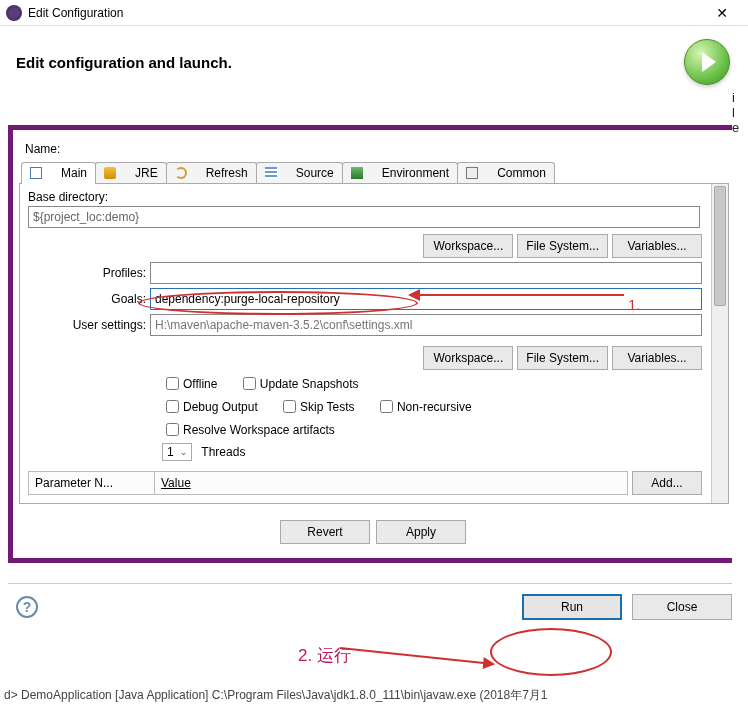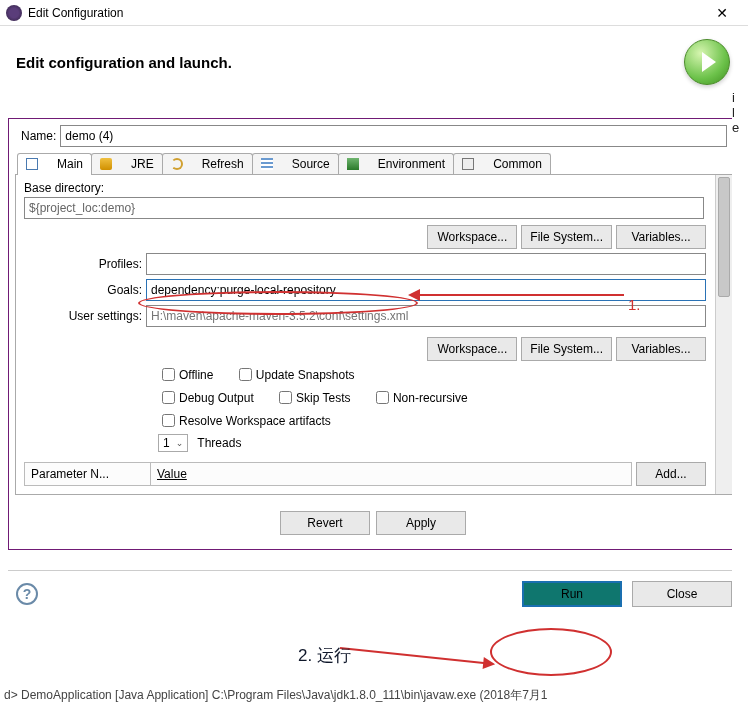--- a/index.html
+++ b/index.html
@@ -7,42 +7,42 @@
 .titlebar { height: 26px; display: flex; align-items: center; padding: 0 6px; border-bottom: 1px solid #ddd; }
 .titlebar .icon { width: 16px; height: 16px; background: radial-gradient(circle at 50% 50%, #5a3d7a 40%, #2d1f3d 100%); border-radius: 50%; margin-right: 6px; position: relative; }
 .titlebar .close { margin-left: auto; width: 40px; height: 26px; display: flex; align-items: center; justify-content: center; font-size: 14px; cursor: default; }
 .banner { height: 72px; padding: 12px 16px; display: flex; align-items: center; position: relative; }
 .banner-title { font-weight: bold; font-size: 15px; }
 .run-big { position: absolute; right: 18px; top: 50%; transform: translateY(-50%); width: 46px; height: 46px; border-radius: 50%; background: radial-gradient(circle at 35% 30%, #d6f5b0, #6cc24a 60%, #3e8e1f); border: 1px solid #4a8a2a; display: flex; align-items: center; justify-content: center; box-shadow: 0 2px 4px rgba(0,0,0,.2); }
 .run-big::before { content: ""; border-left: 14px solid #fff; border-top: 10px solid transparent; border-bottom: 10px solid transparent; margin-left: 4px; }
 .banner-curve { position: absolute; right: 0; top: 0; width: 120px; height: 72px; overflow: hidden; z-index: -1; }
 .banner-curve::before { content: ""; position: absolute; right: -30px; top: -30px; width: 180px; height: 120px; border: 8px solid #e8e8f0; border-radius: 50%; }
 .content { padding: 0 8px; }
-.outer { border: 1px solid #701a75; padding: 2px 6px 10px 6px; margin-top: 20px; }
+.outer { border: 5px solid #701a75; padding: 8px 6px 10px 6px; margin-top: 27px; }
 .name-row { display: flex; align-items: center; padding: 4px 6px 6px 6px; }
 .name-row label { margin-right: 4px; }
 .name-row input { flex: 1; border: 1px solid #888; padding: 3px 4px; }
 .tabs { display: flex; border-bottom: 1px solid #aaa; padding-left: 2px; }
 .tab { display: flex; align-items: center; gap: 19px; padding: 3px 8px; border: 1px solid #aaa; border-bottom: none; background: #f4f4f4; margin-right: -1px; border-radius: 3px 3px 0 0; cursor: default; position: relative; justify-content: space-between; }
 .tab.active { background: #fff; z-index: 1; padding-bottom: 4px; margin-bottom: -1px; }
 .tab .ticon { width: 12px; height: 12px; display: inline-block; }
 .ticon-sheet { background: #fff; border: 1px solid #4a7ab0; }
 .ticon-jre { background: linear-gradient(#f0c040,#d09000); border-radius: 2px; }
 .ticon-refresh { border: 2px solid #d0a030; border-radius: 50%; border-left-color: transparent; }
 .ticon-source { background: repeating-linear-gradient(#6a9ad0, #6a9ad0 2px, #fff 2px, #fff 4px); }
 .ticon-env { background: linear-gradient(#6fb56f, #2a7a2a); }
 .ticon-common { border: 1px solid #777; background: #eee; }
 .pane { border: 1px solid #aaa; border-top: none; padding: 6px 8px 8px 8px; position: relative; }
 .pane::after { content: ""; position: absolute; right: 0; top: 0; bottom: 0; width: 16px; background: #efefef; border-left: 1px solid #ccc; }
 .scrollthumb { position: absolute; right: 2px; top: 2px; width: 12px; height: 120px; background: #c8c8c8; border: 1px solid #aaa; border-radius: 2px; z-index: 2; }
 .field-label { margin: 0 0 2px 0; }
 .wide-input { width: calc(100% - 20px); border: 1px solid #888; padding: 3px 4px; color: #666; }
 .btn-row { display: flex; justify-content: flex-end; gap: 4px; padding: 6px 18px 0 0; }
 button.win { background: #e9e9e9; border: 1px solid #aaa; padding: 4px 8px; min-width: 90px; cursor: default; }
-button.win.primary { border: 2px solid #1a6fb0; background: #0f766e; min-width: 100px; margin-left: 8px; }
+button.win.primary { border: 2px solid #1a6fb0; background: #e5e5e5; min-width: 100px; margin-left: 8px; }
 .grid-row { display: flex; align-items: center; margin: 4px 0 4px 0; padding-right: 18px; }
 .grid-row .lbl { width: 122px; text-align: right; padding-right: 4px; }
 .grid-row input { flex: 1; border: 1px solid #888; padding: 3px 4px; }
 .grid-row input.sel { border: 1px solid #2a72b5; }
 .checks { padding: 4px 0 2px 134px; }
 .ck { display: inline-flex; align-items: center; margin-right: 18px; margin-bottom: 4px; }
 .ck input { margin-right: 4px; }
 .spin { display: inline-flex; align-items: center; border: 1px solid #aaa; padding: 1px 4px; margin-right: 6px; }
 .spin .chev { font-size: 9px; color: #555; margin-left: 6px; }
 .param-row { display: flex; margin: 8px 18px 0 0; }
@@ -56,21 +56,21 @@
 .footer-btns { display: flex; gap: 10px; }
 
 .annot { position: absolute; pointer-events: none; }
 .oval-goals { border: 2px solid #d03030; border-radius: 50%; width: 280px; height: 24px; left: 138px; top: 291px; }
 .arrow1 { left: 410px; top: 294px; width: 214px; height: 2px; background: #d03030; }
 .arrow1::before { content: ""; position: absolute; left: -2px; top: -5px; border-right: 12px solid #d03030; border-top: 6px solid transparent; border-bottom: 6px solid transparent; }
 .annot-num1 { left: 628px; top: 296px; color: #d03030; font-size: 15px; }
 .oval-run { border: 2px solid #d03030; border-radius: 50%; width: 122px; height: 48px; left: 490px; top: 628px; }
 .arrow2 { left: 340px; top: 647px; width: 154px; height: 2px; background: #d03030; transform: rotate(6deg); transform-origin: left center; }
 .arrow2::after { content: ""; position: absolute; right: -2px; top: -5px; border-left: 12px solid #d03030; border-top: 6px solid transparent; border-bottom: 6px solid transparent; }
-.annot-num2 { left: 298px; top: 644px; color: #0f172a; font-size: 17px; }
+.annot-num2 { left: 298px; top: 644px; color: #be185d; font-size: 17px; }
 .bg-clip { position: absolute; right: 0; top: 90px; bottom: 0; width: 16px; background: #fff; color: #222; font-size: 13px; overflow: hidden; }
 .status { position: absolute; bottom: 0; left: 0; right: 0; font-size: 12px; color: #444; padding: 2px 4px; white-space: nowrap; overflow: hidden; }
 </style>
 </head>
 <body>
 
 <div class="titlebar">
   <span class="icon"></span>
   <span>Edit Configuration</span>
   <span class="close">✕</span>
@@ -79,21 +79,20 @@
 <div class="banner">
   <div class="banner-curve"></div>
   <span class="banner-title">Edit configuration and launch.</span>
   <span class="run-big"></span>
 </div>
 
 <div class="content">
   <div class="outer">
     <div class="name-row">
       <label>Name:</label>
-      <input type="text" value="demo (4)" style="">
     </div>
 
     <div class="tabs">
       <div class="tab active">
           <span class="ticon ticon-sheet"></span>
           <span>Main</span>
         </div>
       <div class="tab">
           <span class="ticon ticon-jre"></span>
           <span>JRE</span>

